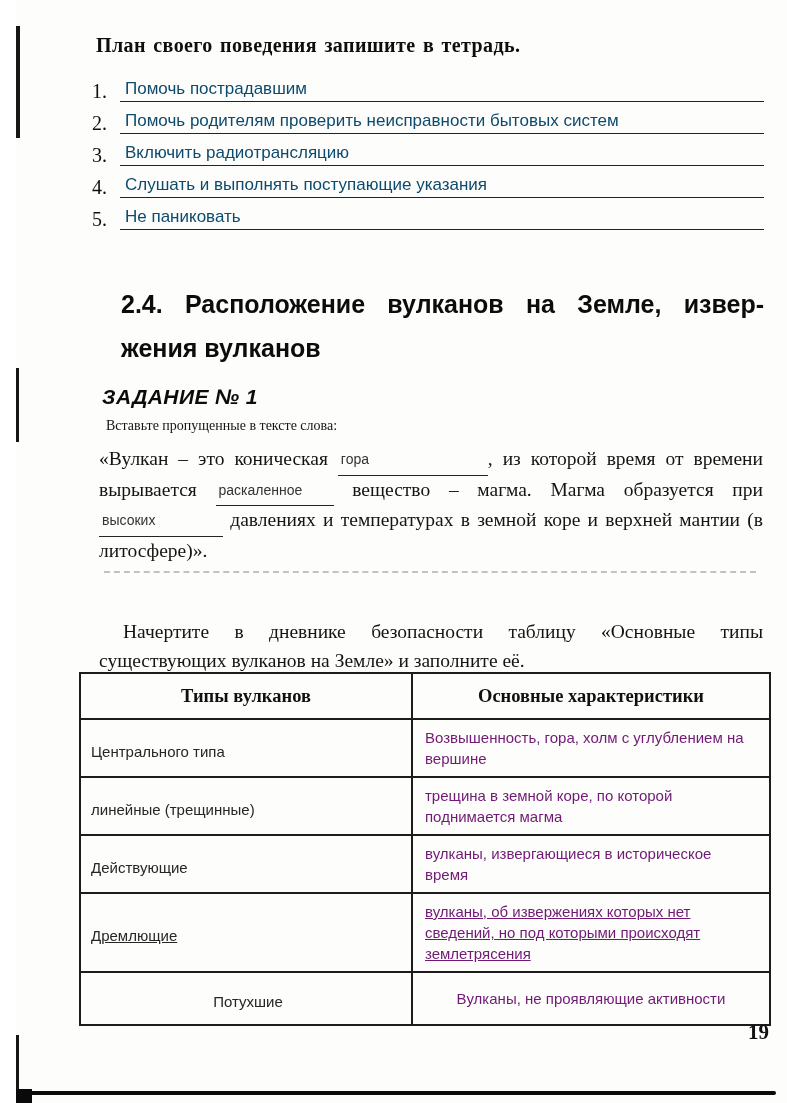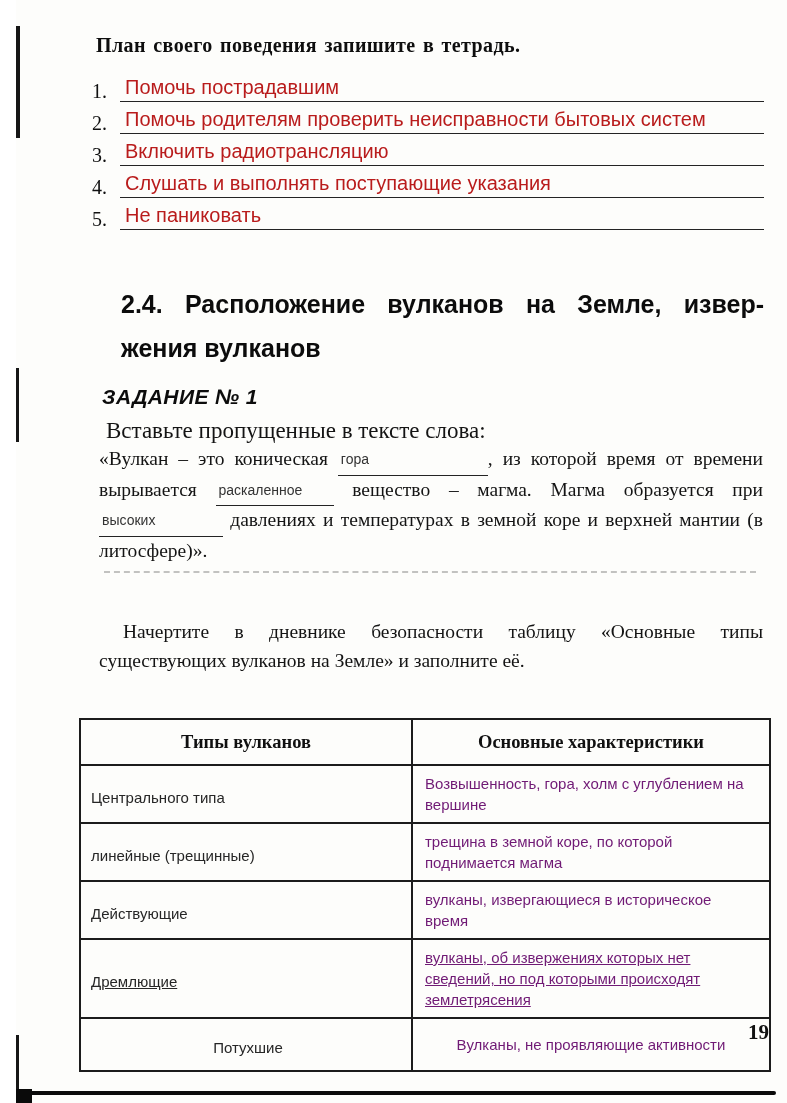--- a/index.html
+++ b/index.html
@@ -15,44 +15,44 @@
   .bottom-line { position:absolute; top:1091px; left:8px; width:752px; height:4px; background:#0a0a0a; border-radius:2px; }
   .corner-blob { position:absolute; bottom:0; left:0; width:16px; height:14px; background:#0a0a0a; }
   .dashes { position:absolute; top:571px; left:88px; width:652px; border-top:2px dashed #c2c2c0; }
 
   
   .plan-heading { position:absolute; left:80px; top:34px; font-size:20px; font-weight:bold; letter-spacing:0.4px; word-spacing:2px; color:#0e0e0e; }
   .plan-list { position:absolute; left:76px; top:70px; width:672px; }
   .plan-item { display:flex; align-items:flex-end; height:32px; }
   .plan-num { font-size:20px; color:#101010; width:28px; flex:0 0 28px; line-height:1; padding-bottom:1px; }
   .plan-line { flex:1; height:100%; border-bottom:1.6px solid #242424; display:flex; align-items:flex-end; }
-  .plan-answer { font-family:"Liberation Sans", sans-serif; font-size:20px; color:#b91c1c; padding-left:5px; padding-bottom:2px; white-space:nowrap; }
+  .plan-answer { font-family:"Liberation Sans", sans-serif; font-size:17px; color:#0c4a6e; padding-left:5px; padding-bottom:2px; white-space:nowrap; }
 
   
   .section-title { position:absolute; left:105px; top:282px; width:643px; font-family:"Liberation Sans", sans-serif; font-weight:bold; font-size:25px; line-height:44px; color:#0c0c0c; }
   .section-title .line1 { display:block; text-align:justify; text-align-last:justify; }
   .section-title .line2 { display:block; }
 
   
   .task-heading { position:absolute; left:86px; font-family:"Liberation Sans", sans-serif; font-weight:bold; font-style:italic; font-size:21px; letter-spacing:0.4px; color:#0c0c0c; }
   .task1-heading { top:385px; }
   .task2-heading { top:584px; }
 
-  .intro1 { position:absolute; left:90px; top:418px; font-size:23px; }
+  .intro1 { position:absolute; left:90px; top:418px; font-size:14px; }
   .fill-text { position:absolute; left:83px; top:445px; width:664px; font-size:19.5px; line-height:28.5px; text-align:justify; }
   .blank { display:inline-block; border-bottom:1.6px solid #242424; white-space:nowrap; }
   .blank1 { width:150px; }
   .blank2 { width:118px; }
   .blank3 { width:124px; }
   .blank-answer { font-family:"Liberation Sans", sans-serif; font-size:14px; color:#333; position:relative; top:-1px; padding-left:3px; }
 
   .intro2 { position:absolute; left:83px; top:617px; width:664px; font-size:19.5px; line-height:29px; text-align:justify; text-indent:24px; }
 
   
-  .volcano-table { position:absolute; left:63px; top:718px; width:692px; border-collapse:collapse; table-layout:fixed; }
+  .volcano-table { position:absolute; left:63px; top:672px; width:692px; border-collapse:collapse; table-layout:fixed; }
   .volcano-table th, .volcano-table td { border:2px solid #1c1c1c; }
   .volcano-table th { height:46px; font-family:"Liberation Serif", serif; font-weight:bold; font-size:18.5px; text-align:center; vertical-align:middle; color:#101010; }
   .cell-type { font-family:"Liberation Sans", sans-serif; font-size:15px; color:#262626; padding:6px 6px 0 10px; vertical-align:middle; }
   .cell-desc { font-family:"Liberation Sans", sans-serif; font-size:15px; color:#701a75; padding:7px 12px; vertical-align:top; line-height:21px; }
   tr.r1 td { height:57px; }
   tr.r2 td { height:55px; }
   tr.r3 td { height:50px; }
   tr.r4 td { height:70px;text-decoration:underline; }
   tr.r5 td { height:53px;text-align:center; }
   tr.r5 .cell-desc { vertical-align:middle; }

